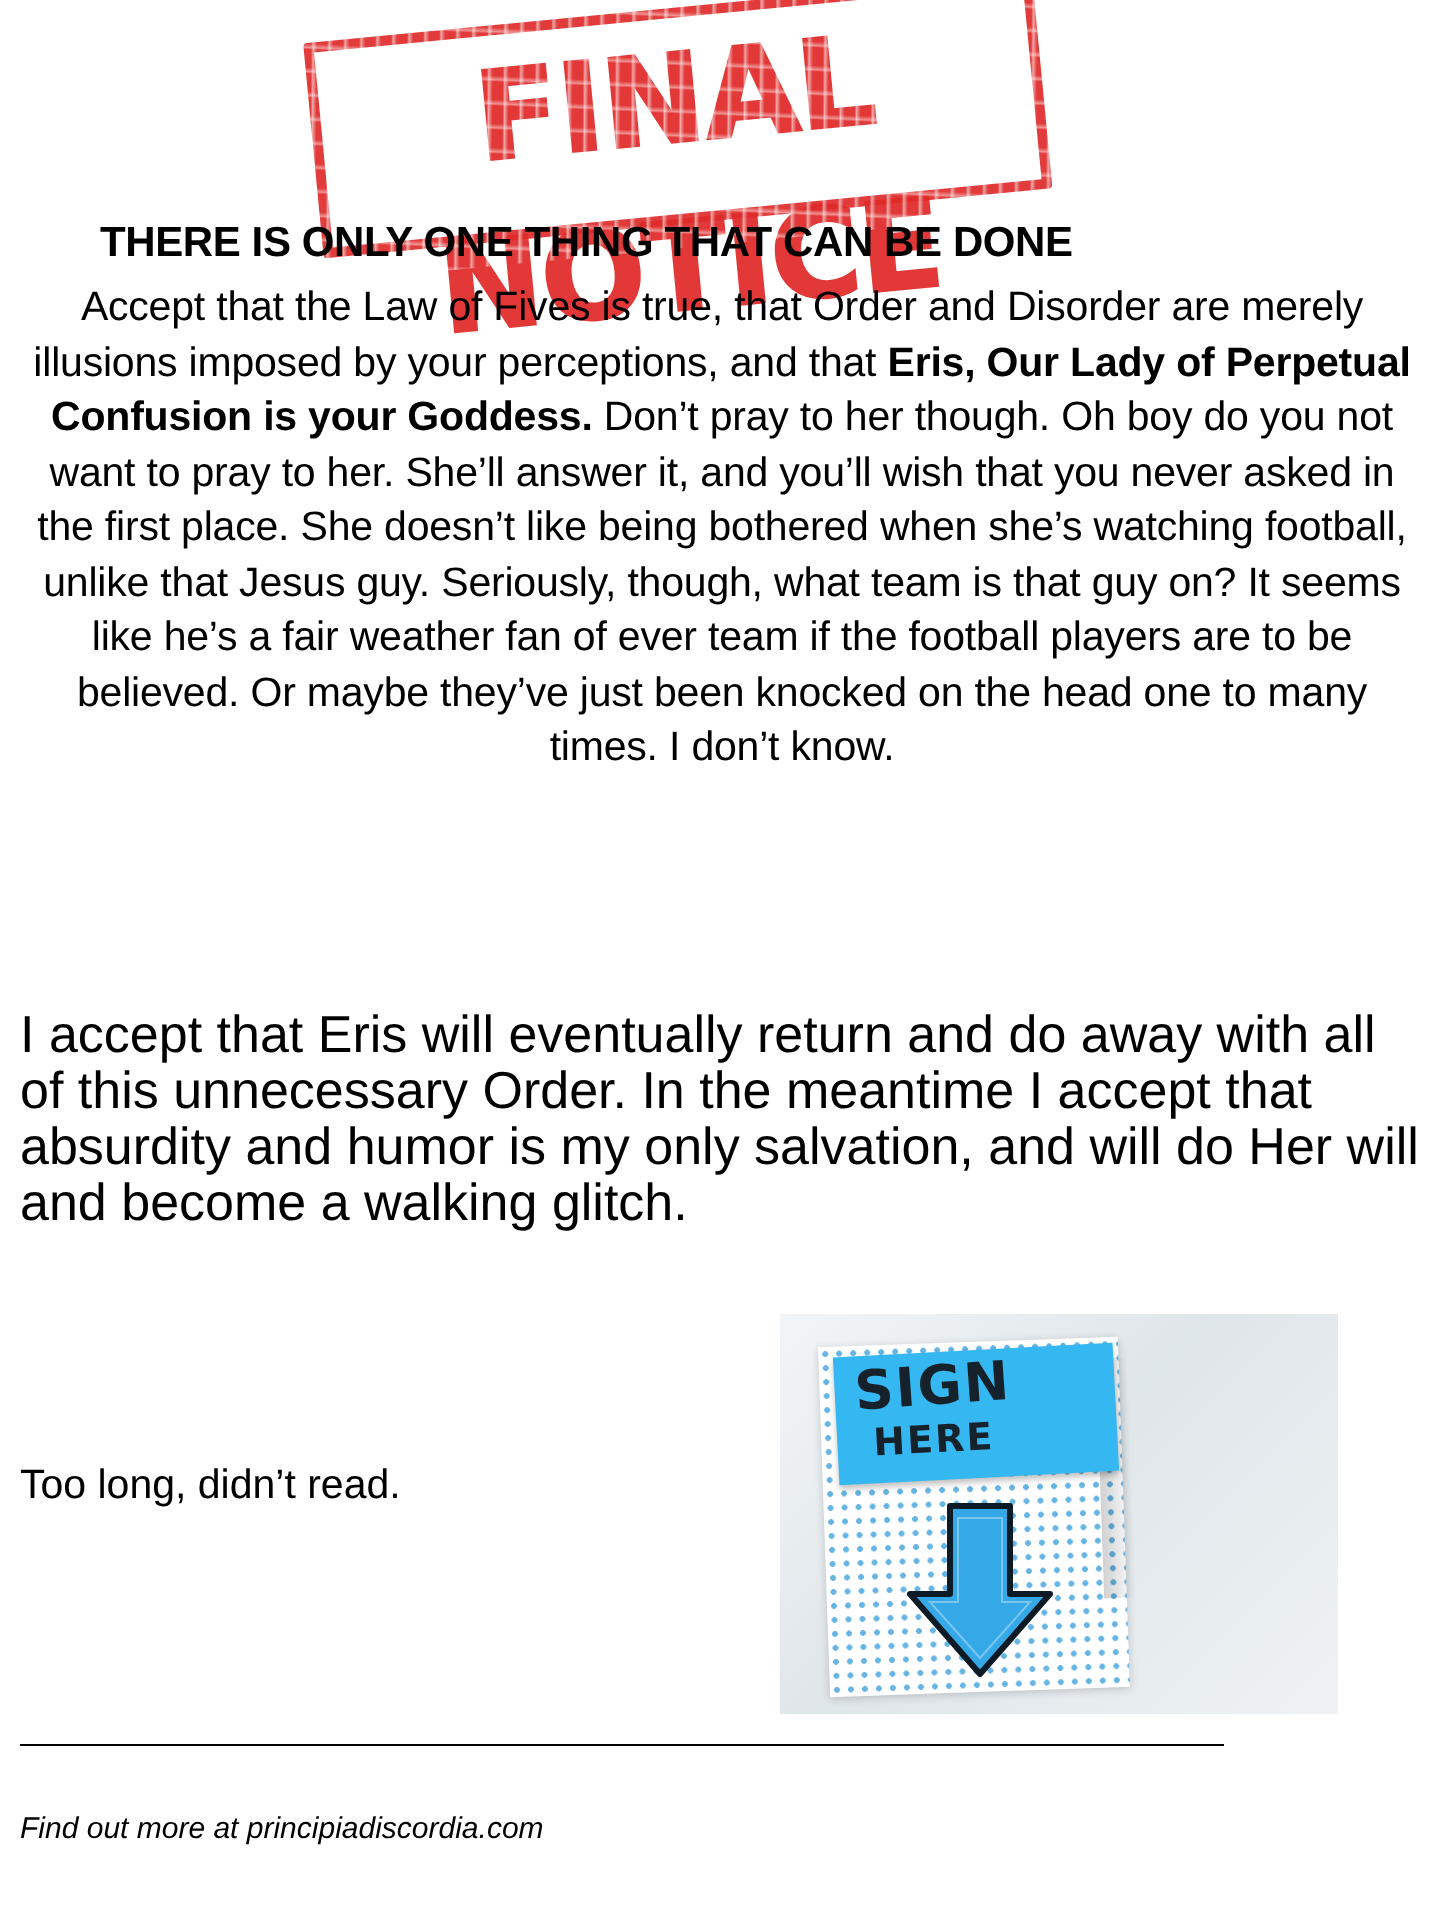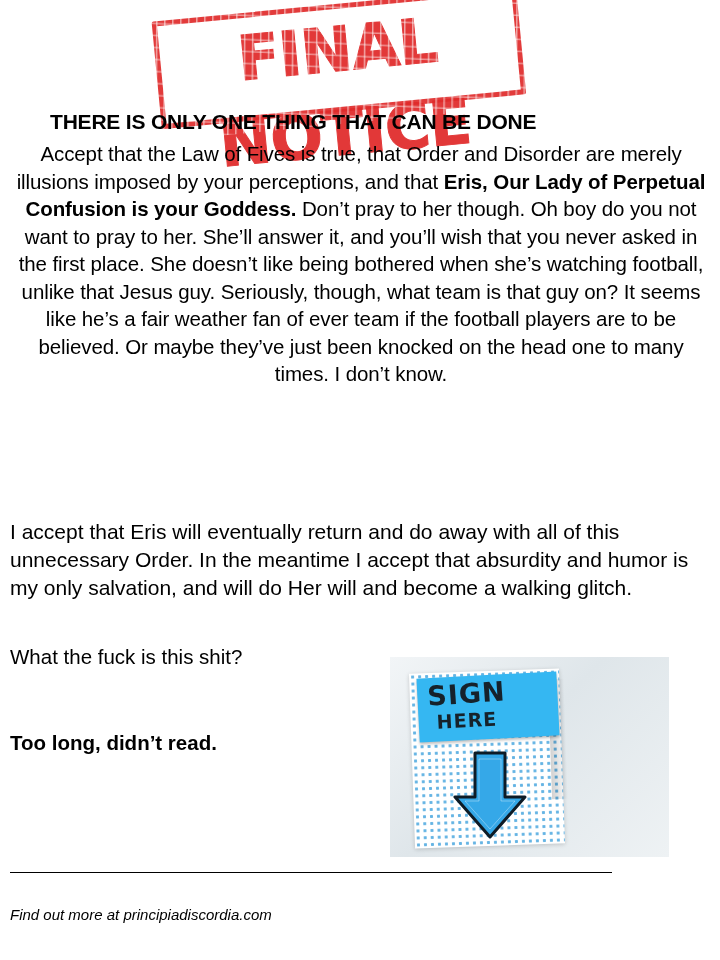--- a/index.html
+++ b/index.html
@@ -107,36 +107,34 @@
     text-align: center;
     font-size: 19.5px;
     font-weight: bold;
   }
 
   .opt1 {
     position: absolute;
     left: 10px;
     top: 503px;
     width: 705px;
-    font-size: 21px;
+    font-size: 26px;
     line-height: 28px;
-    margin-top: 15px;
   }
   .opt2 {
     position: absolute;
     left: 10px;
     top: 645px;
     font-size: 20.5px;
   }
   .opt3 {
     position: absolute;
     left: 10px;
     top: 731px;
     font-size: 20.5px;
-    font-weight: bold;
   }
 
   
   .sign-img {
     position: absolute;
     left: 390px;
     top: 657px;
     width: 279px;
     height: 200px;
     background: #e9eef2;
@@ -246,21 +244,20 @@
   </div>
 
   <div class="heading">THERE IS ONLY ONE THING THAT CAN BE DONE</div>
 
   <div class="body-para">
     <span>Accept that the Law of Fives is true, that Order and Disorder are merely illusions imposed by your perceptions, and that </span><b>Eris, Our Lady of Perpetual Confusion is your Goddess.</b><span> Don’t pray to her though. Oh boy do you not want to pray to her. She’ll answer it, and you’ll wish that you never asked in the first place. She doesn’t like being bothered when she’s watching football, unlike that Jesus guy. Seriously, though, what team is that guy on? It seems like he’s a fair weather fan of ever team if the football players are to be believed. Or maybe they’ve just been knocked on the head one to many times. I don’t know.</span>
   </div>
 
 
   <div class="opt1">I accept that Eris will eventually return and do away with all of this unnecessary Order. In the meantime I accept that absurdity and humor is my only salvation, and will do Her will and become a walking glitch.</div>
-  <div class="opt2">What the fuck is this shit?</div>
   <div class="opt3">Too long, didn’t read.</div>
 
   <div class="sign-img">
     <div class="sign-bg"></div>
     <div class="sign-paper"></div>
     <div class="sign-dots"></div>
     <div class="sign-shadowtab"></div>
     <div class="sign-label">
       <span class="s-sign">SIGN</span>
       <span class="s-here">HERE</span>

